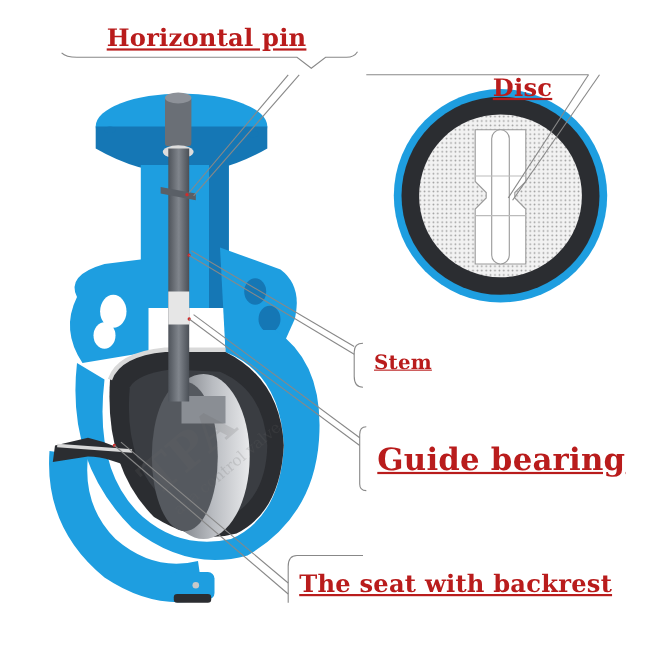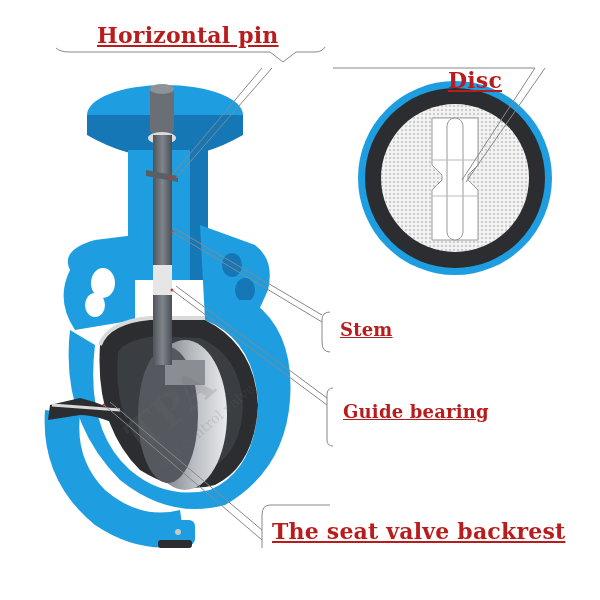--- a/index.html
+++ b/index.html
@@ -6,21 +6,21 @@
   body { width: 600px; height: 600px; position: relative; overflow: hidden; font-family: "DejaVu Serif", "Liberation Serif", serif; }
   .stage { position: absolute; left: 0; top: 0; width: 600px; height: 600px; }
   .label {
     position: absolute; color: #b91c1c; font-weight: bold;
     font-family: "DejaVu Serif", "Liberation Serif", serif;
     white-space: nowrap; letter-spacing: 0.2px; text-decoration: underline;
   }
   #lbl-horizontal-pin { left: 97px; top: 22px; font-size: 22px; }
   #lbl-disc { left: 448px; top: 35px; font-size: 22px; margin-top: 32px; }
   #lbl-stem { left: 340px; top: 319px; font-size: 18px; }
-  #lbl-guide-bearing { left: 343px; top: 401px; font-size: 18px; }
+  #lbl-guide-bearing { left: 343px; top: 401px; font-size: 28px; }
   #lbl-seat { left: 272px; top: 518px; font-size: 22px; }
   svg { position: absolute; left: 0; top: 0; }
 </style>
 </head>
 <body>
 
 <div class="stage">
 <svg width="600" height="600" viewBox="0 0 600 600">
   <defs>
     <pattern id="dots" width="4" height="4" patternUnits="userSpaceOnUse">
@@ -128,14 +128,14 @@
     <path d="M330 505 L270 505 Q262 505 262 515 L262 548"></path>
     <line x1="104" y1="405" x2="262" y2="540"></line>
     <line x1="110" y1="402" x2="262" y2="530"></line>
   </g>
 </svg>
 
 <div class="label" id="lbl-horizontal-pin">Horizontal pin</div>
 <div class="label" id="lbl-disc">Disc</div>
 <div class="label" id="lbl-stem">Stem</div>
 <div class="label" id="lbl-guide-bearing">Guide bearing</div>
-<div class="label" id="lbl-seat">The seat valve backrest</div>
+<div class="label" id="lbl-seat">The seat with backrest</div>
 </div>
 
 </body></html>

